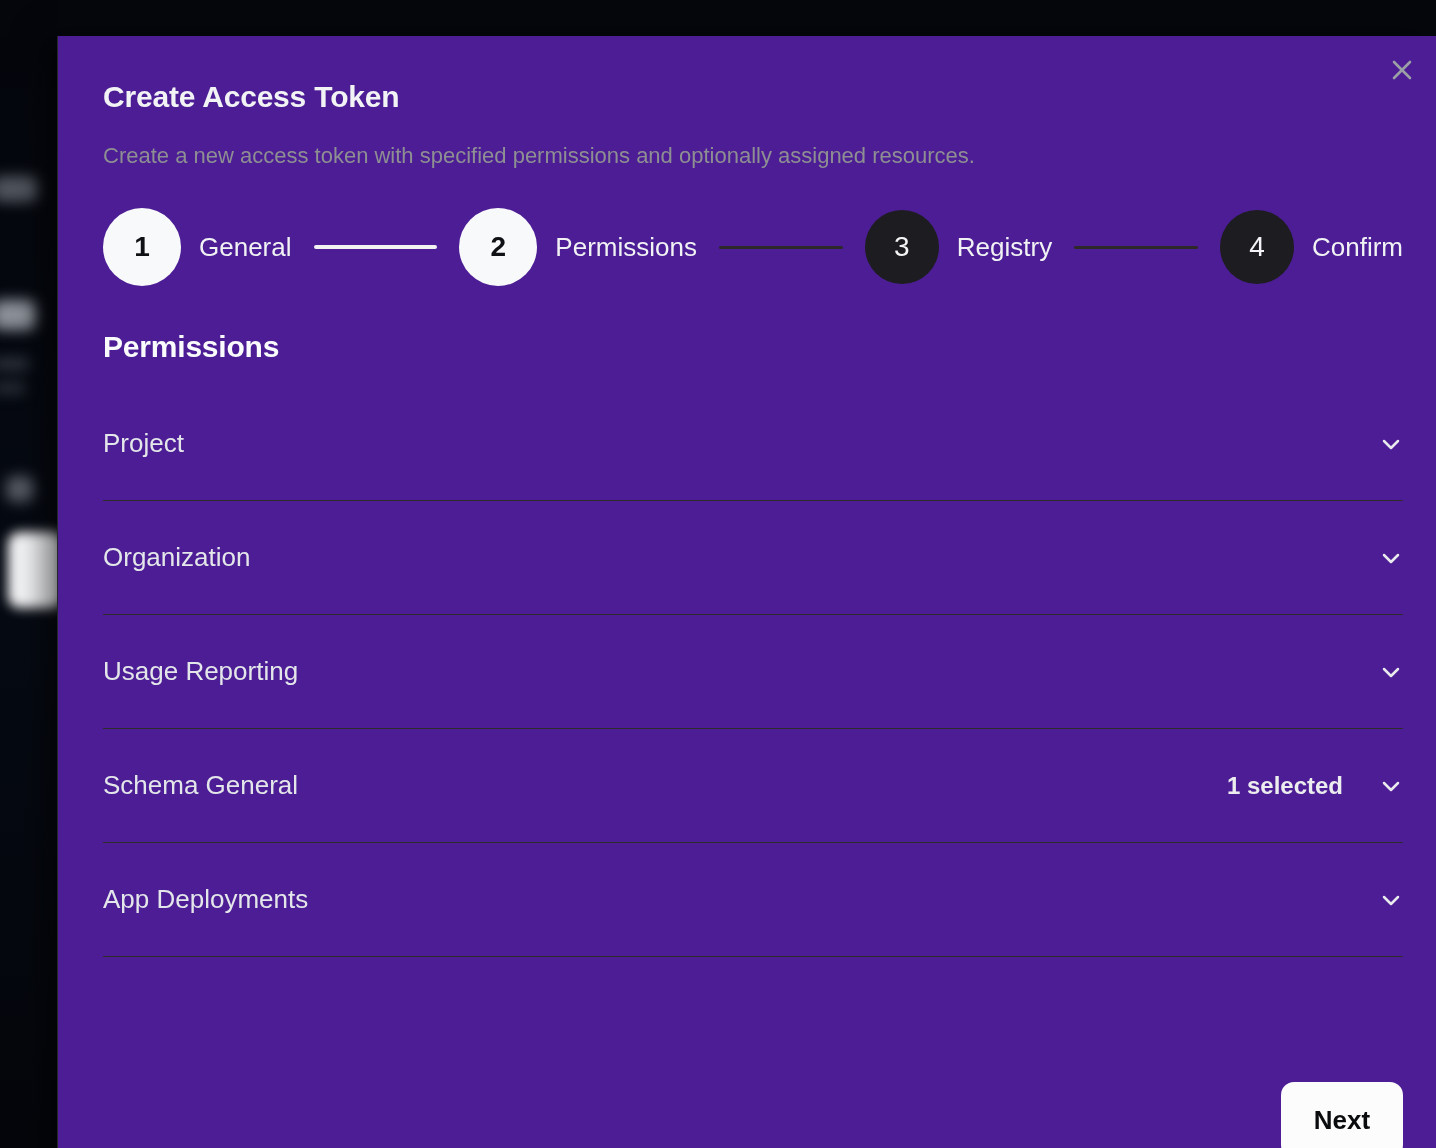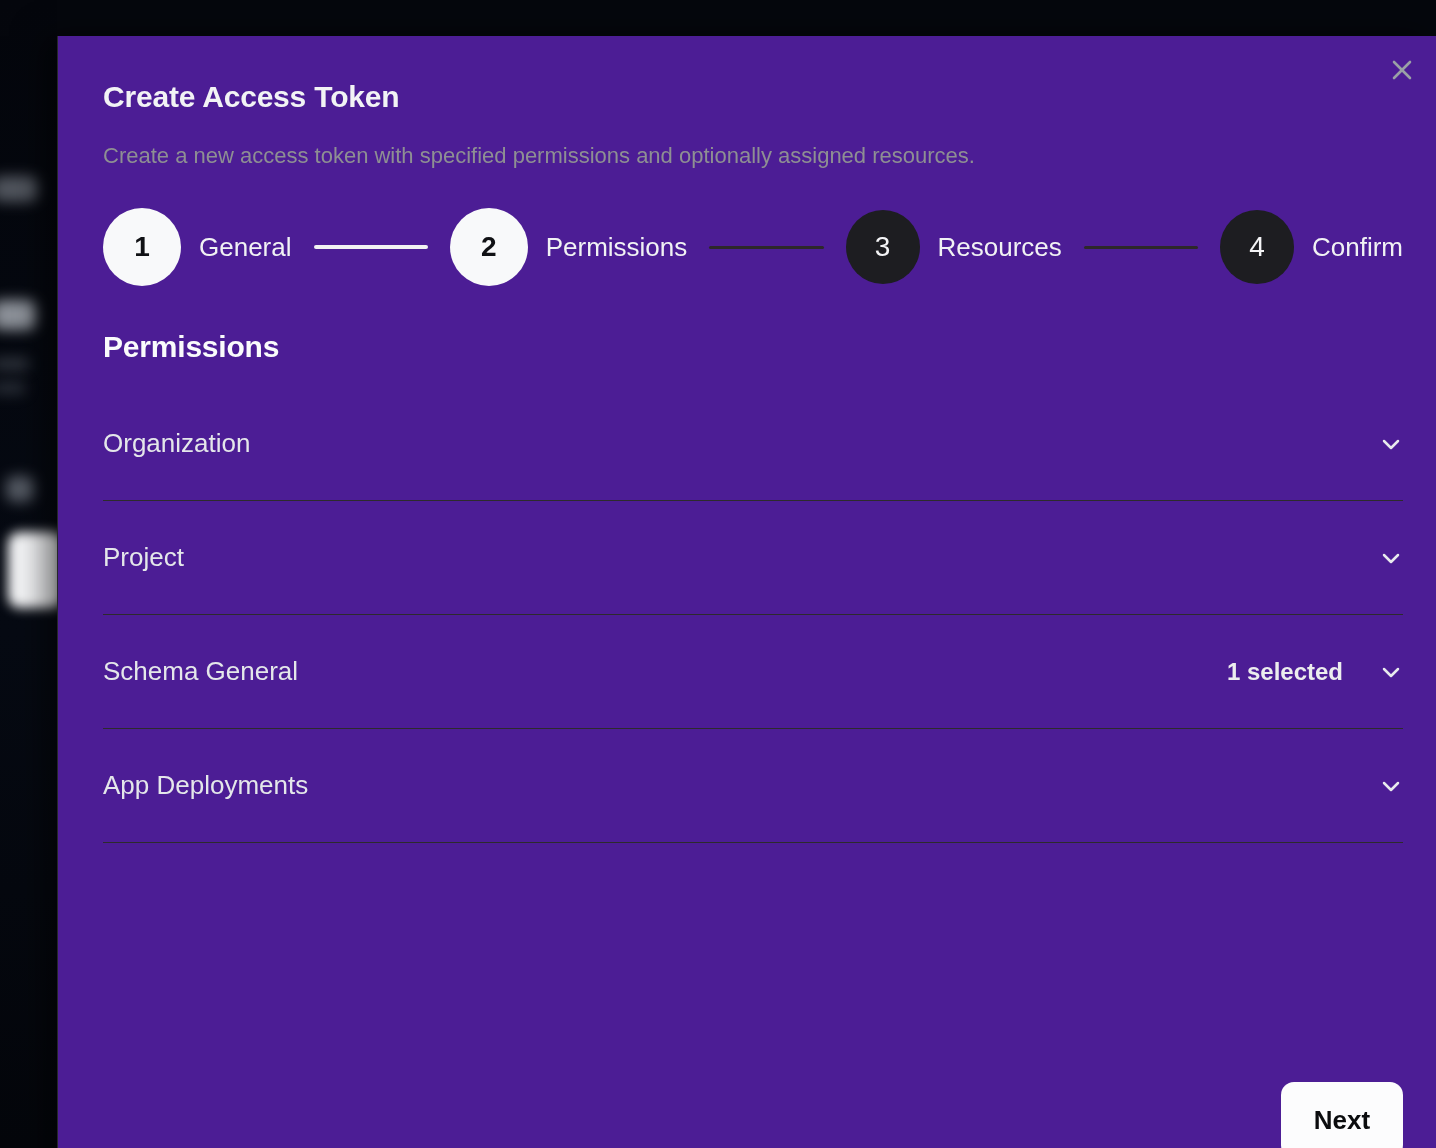--- a/index.html
+++ b/index.html
@@ -155,58 +155,69 @@
     <div class="connector connector--done"></div>
 
     <div class="step step--active">
       <div class="step-circle">2</div>
       <div class="step-label">Permissions</div>
     </div>
     <div class="connector connector--todo"></div>
 
     <div class="step step--upcoming">
       <div class="step-circle">3</div>
-      <div class="step-label">Resources</div>
+      <div class="step-label">Registry</div>
     </div>
     <div class="connector connector--todo"></div>
 
     <div class="step step--upcoming">
       <div class="step-circle">4</div>
       <div class="step-label">Confirm</div>
     </div>
   </div>
 
   <h2 class="section-heading">Permissions</h2>
 
   <div class="accordion">
 
     <div class="accordion-row">
+      <span class="accordion-label">Project</span>
+      <span class="accordion-right">
+        <span class="selected-badge"></span>
+        <span class="chevron">
+          <svg width="24" height="24" viewBox="0 0 24 24" fill="none" stroke-width="2.5" stroke-linecap="round" stroke-linejoin="round">
+              <polyline points="5,9 12,16 19,9"></polyline>
+            </svg>
+        </span>
+      </span>
+    </div>
+
+    <div class="accordion-row">
       <span class="accordion-label">Organization</span>
       <span class="accordion-right">
         <span class="selected-badge"></span>
         <span class="chevron">
           <svg width="24" height="24" viewBox="0 0 24 24" fill="none" stroke-width="2.5" stroke-linecap="round" stroke-linejoin="round">
               <polyline points="5,9 12,16 19,9"></polyline>
             </svg>
         </span>
       </span>
     </div>
 
     <div class="accordion-row">
-      <span class="accordion-label">Project</span>
-      <span class="accordion-right">
-        <span class="selected-badge"></span>
-        <span class="chevron">
-          <svg width="24" height="24" viewBox="0 0 24 24" fill="none" stroke-width="2.5" stroke-linecap="round" stroke-linejoin="round">
-              <polyline points="5,9 12,16 19,9"></polyline>
-            </svg>
-        </span>
-      </span>
-    </div>
-
+      <span class="accordion-label">Usage Reporting</span>
+      <span class="accordion-right">
+        <span class="selected-badge"></span>
+        <span class="chevron">
+          <svg width="24" height="24" viewBox="0 0 24 24" fill="none" stroke-width="2.5" stroke-linecap="round" stroke-linejoin="round">
+              <polyline points="5,9 12,16 19,9"></polyline>
+            </svg>
+        </span>
+      </span>
+    </div>
 
     <div class="accordion-row">
       <span class="accordion-label">Schema General</span>
       <span class="accordion-right">
         <span class="selected-badge">1 selected</span>
         <span class="chevron">
           <svg width="24" height="24" viewBox="0 0 24 24" fill="none" stroke-width="2.5" stroke-linecap="round" stroke-linejoin="round">
               <polyline points="5,9 12,16 19,9"></polyline>
             </svg>
         </span>

